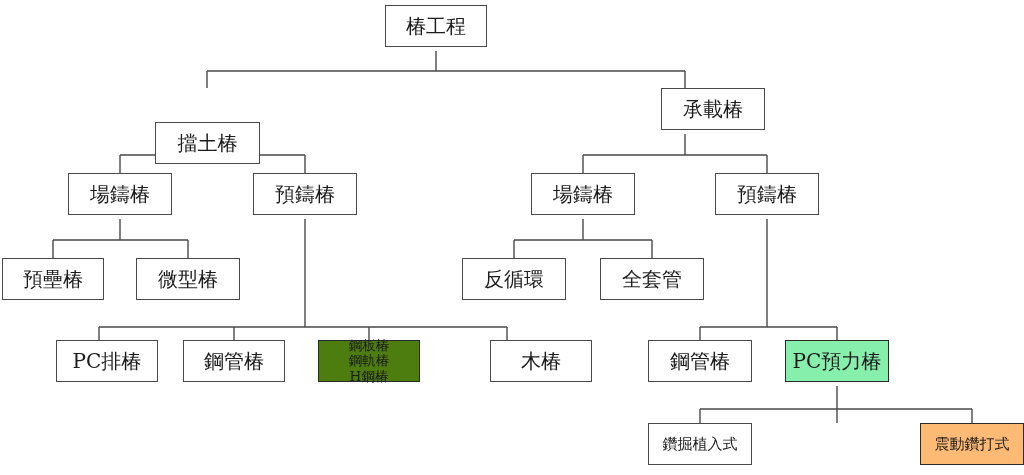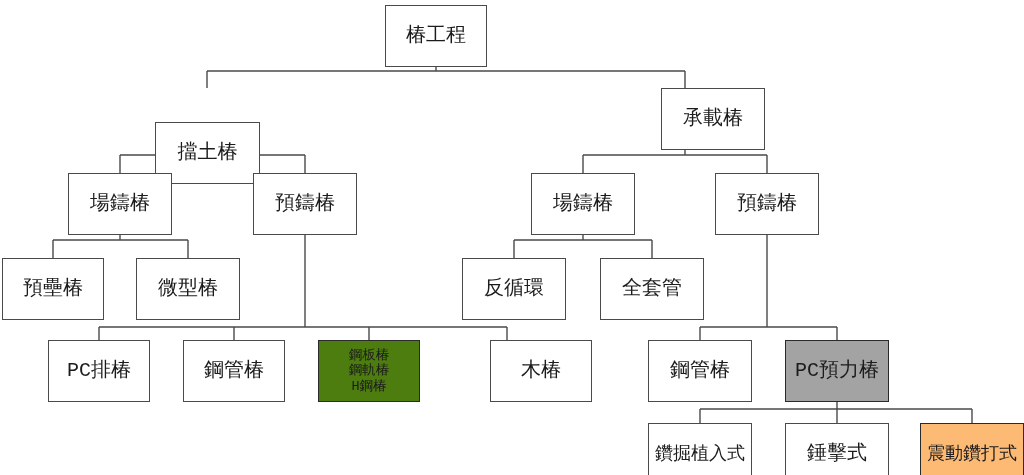--- a/index.html
+++ b/index.html
@@ -17,35 +17,34 @@
   }
   .connectors {
     position: absolute;
     left: 0;
     top: 0;
     width: 1024px;
     height: 475px;
   }
   .node {
     position: absolute;
-    height: 62px;
+    height: 42px;
     box-sizing: border-box;
     background: #ffffff;
     border: 1.5px solid #4a4a4a;
     display: flex;
     align-items: center;
     justify-content: center;
     font-size: 20px;
     color: #1c1c1c;
     white-space: nowrap;
     text-align: center;
     line-height: 1;
-    font-family: Liberation Mono, monospace;
   }
-  .node.small { font-size: 18px; }
+  .node.small { font-size: 15px; }
   .node.multiline {
     flex-direction: column;
     justify-content: center;
     font-size: 13.5px;
     line-height: 1.12;
     border-color: #2a2a2a;
   }
   .node.hl { border-color: #2a2a2a; }
 
   
@@ -53,21 +52,21 @@
   .n-retaining  { left: 155px; top: 88px;  width: 105px; margin-top: 34px; }
   .n-bearing    { left: 633px; top: 88px;  width: 104px; margin-left: 28px; }
   .n-cast-l     { left: 68px;  top: 173px; width: 104px; }
   .n-precast-l  { left: 253px; top: 173px; width: 104px; }
   .n-cast-r     { left: 531px; top: 173px; width: 104px; }
   .n-precast-r  { left: 715px; top: 173px; width: 104px; }
   .n-prepakt    { left: 2px;   top: 258px; width: 102px; }
   .n-micro      { left: 136px; top: 258px; width: 104px; }
   .n-reverse    { left: 462px; top: 258px; width: 104px; }
   .n-casing     { left: 600px; top: 258px; width: 104px; }
-  .n-pcrow      { left: 48px;  top: 340px; width: 102px; }
+  .n-pcrow      { left: 56px;  top: 340px; width: 102px; }
   .n-steelpipe-l{ left: 183px; top: 340px; width: 102px; }
   .n-steelsheet { left: 318px; top: 340px; width: 102px; }
   .n-wood       { left: 456px; top: 340px; width: 102px; margin-left: 34px; }
   .n-steelpipe-r{ left: 648px; top: 340px; width: 104px; }
   .n-pcpre      { left: 785px; top: 340px; width: 104px; }
   .n-drill      { left: 648px; top: 423px; width: 104px; }
   .n-hammer     { left: 785px; top: 423px; width: 104px; }
   .n-vibro      { left: 920px; top: 423px; width: 104px; }
 </style>
 </head>
@@ -116,21 +115,20 @@
   <div class="node n-steelsheet multiline" style="background: #4d7c0f;">
     <span>鋼板椿</span>
     <span>鋼軌椿</span>
     <span>H鋼椿</span>
   </div>
 
   <div class="node n-wood">木椿</div>
 
   <div class="node n-steelpipe-r">鋼管椿</div>
 
-  <div class="node n-pcpre hl" style="background: #a3a3a3;">PC預力椿</div>
+  <div class="node n-pcpre hl" style="background: #86efac;">PC預力椿</div>
 
   <div class="node n-drill small">鑽掘植入式</div>
 
-  <div class="node n-hammer">錘擊式</div>
 
   <div class="node n-vibro small hl" style="background: #fdba74;">震動鑽打式</div>
 
 </div>
 
 </body></html>

